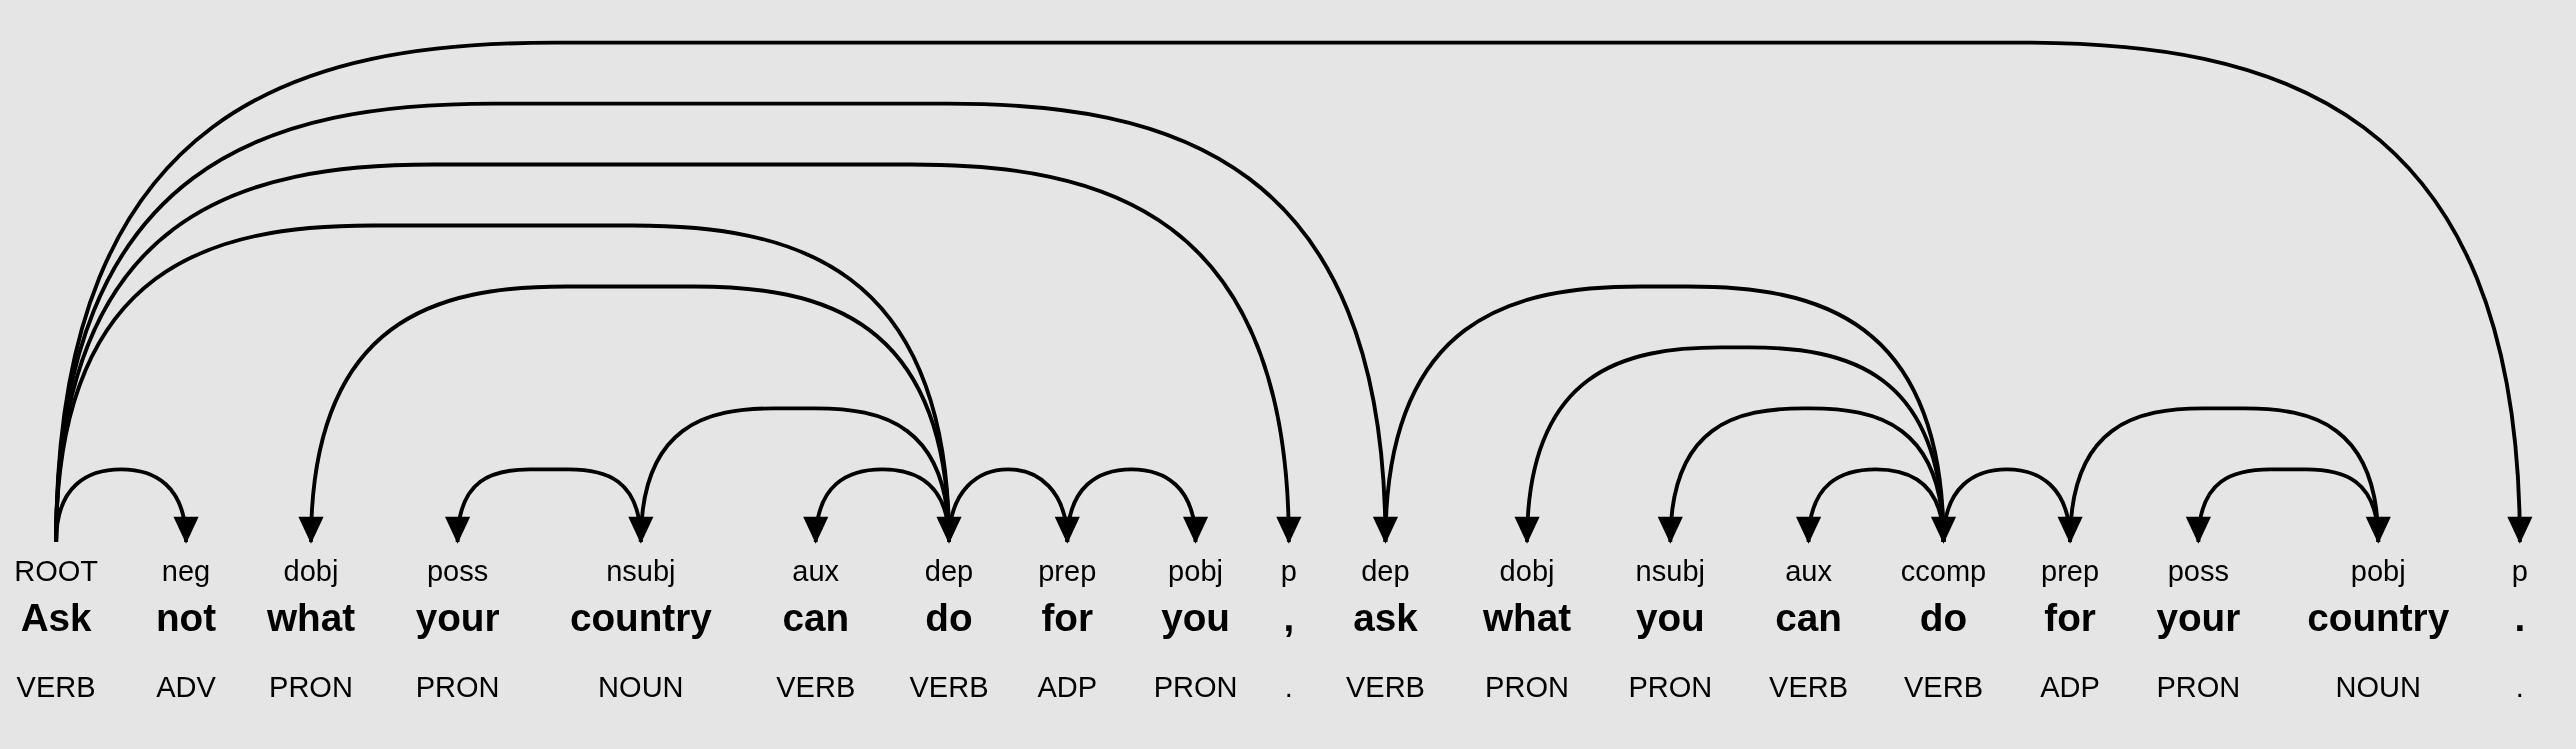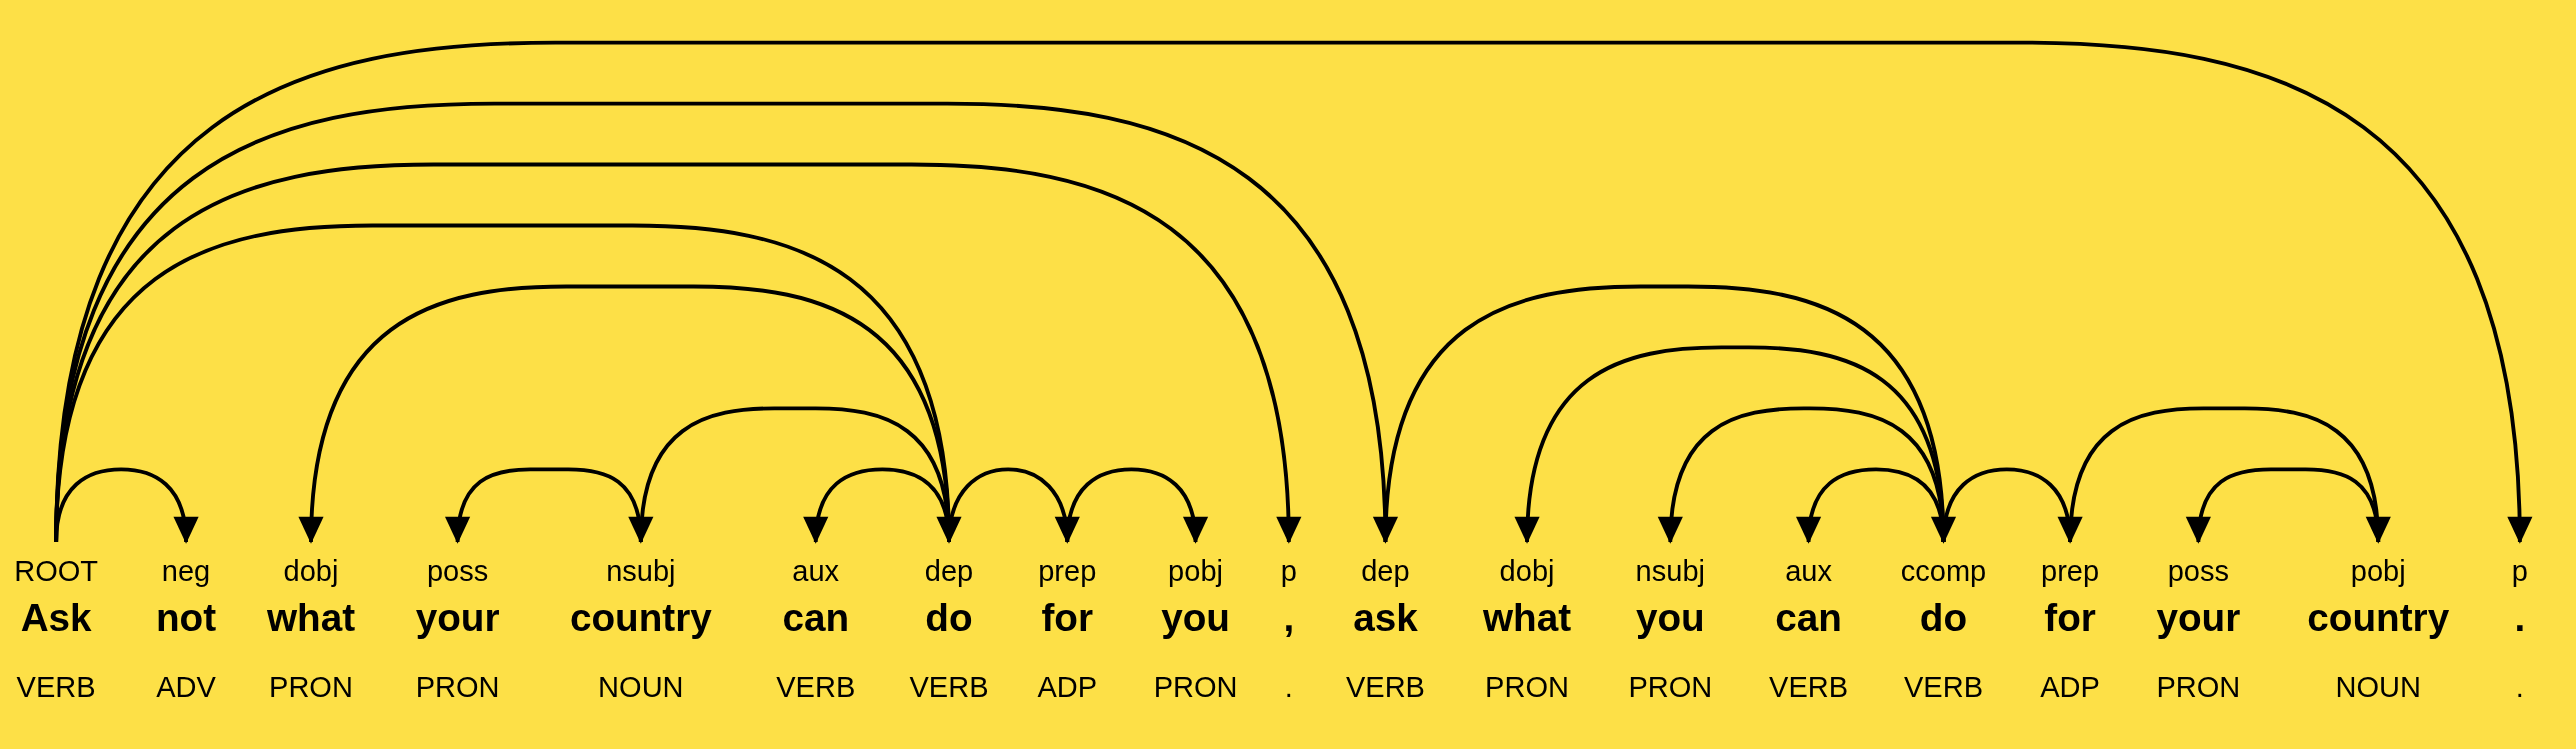--- a/index.html
+++ b/index.html
@@ -1,21 +1,21 @@
 <!DOCTYPE html>
 <html><head>
 <meta charset="utf-8">
 <style>
   html,body{margin:0;padding:0;background:#ffffff;}
   body{
     width:2576px;height:750px;overflow:hidden;
     font-family:"Liberation Sans","DejaVu Sans",sans-serif;
     color:#000000;
   }
-  #dep-root{position:relative;width:2576px;height:750px;background:#fde047;}
+  #dep-root{position:relative;width:2576px;height:750px;background:#e5e5e5;}
   #dep-svg{position:absolute;left:0;top:0;width:2576px;height:750px;display:block;}
   .arc-path{fill:none;stroke:#000000;stroke-width:4;}
   .arrow-head{fill:#000000;stroke:none;}
   .tok-label{
     font-size:30px;font-weight:400;fill:#000000;
     text-anchor:middle;font-family:"Liberation Sans","DejaVu Sans",sans-serif;
   }
   .tok-word{
     font-size:40px;font-weight:bold;fill:#000000;
     text-anchor:middle;font-family:"Liberation Sans","DejaVu Sans",sans-serif;

